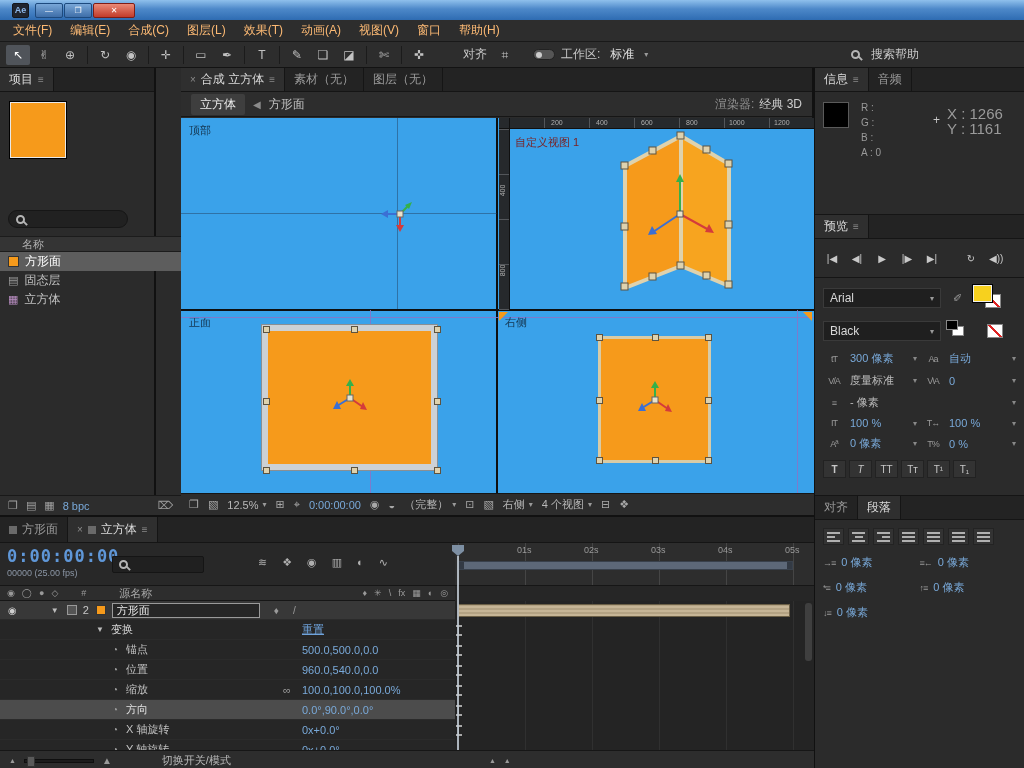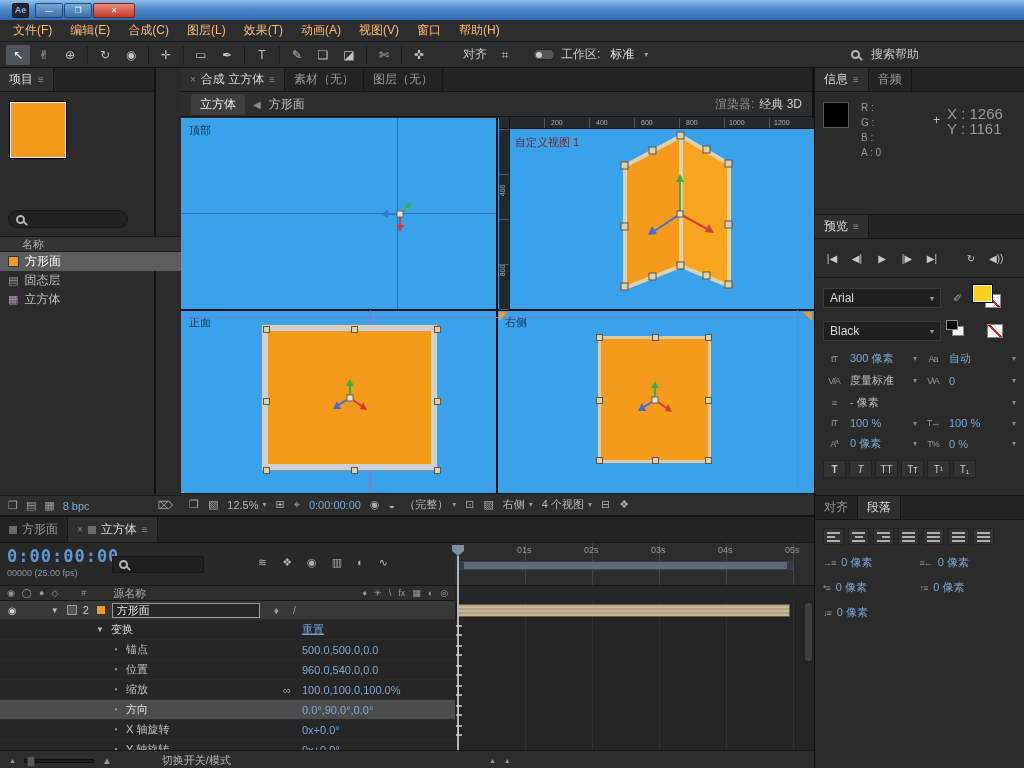--- a/index.html
+++ b/index.html
@@ -669,21 +669,21 @@
   </div>
   <div class="cti-head"></div>
   <div class="cti-line"></div>
 
   <div class="tl-cols">
     <span>◉</span>
     <span>◯</span>
     <span>●</span>
     <span>◇</span>
     <span style="margin-left:16px">#</span>
-    <span class="src" style="margin-left:20px">源名称</span>
+    <span class="src" style="margin-left:26px">源名称</span>
     <span style="margin-left:auto">♦</span>
     <span>✳</span>
     <span>\</span>
     <span>fx</span>
     <span>▦</span>
     <span>◐</span>
     <span>◎</span>
   </div>
 
   <div class="tl-rows">

